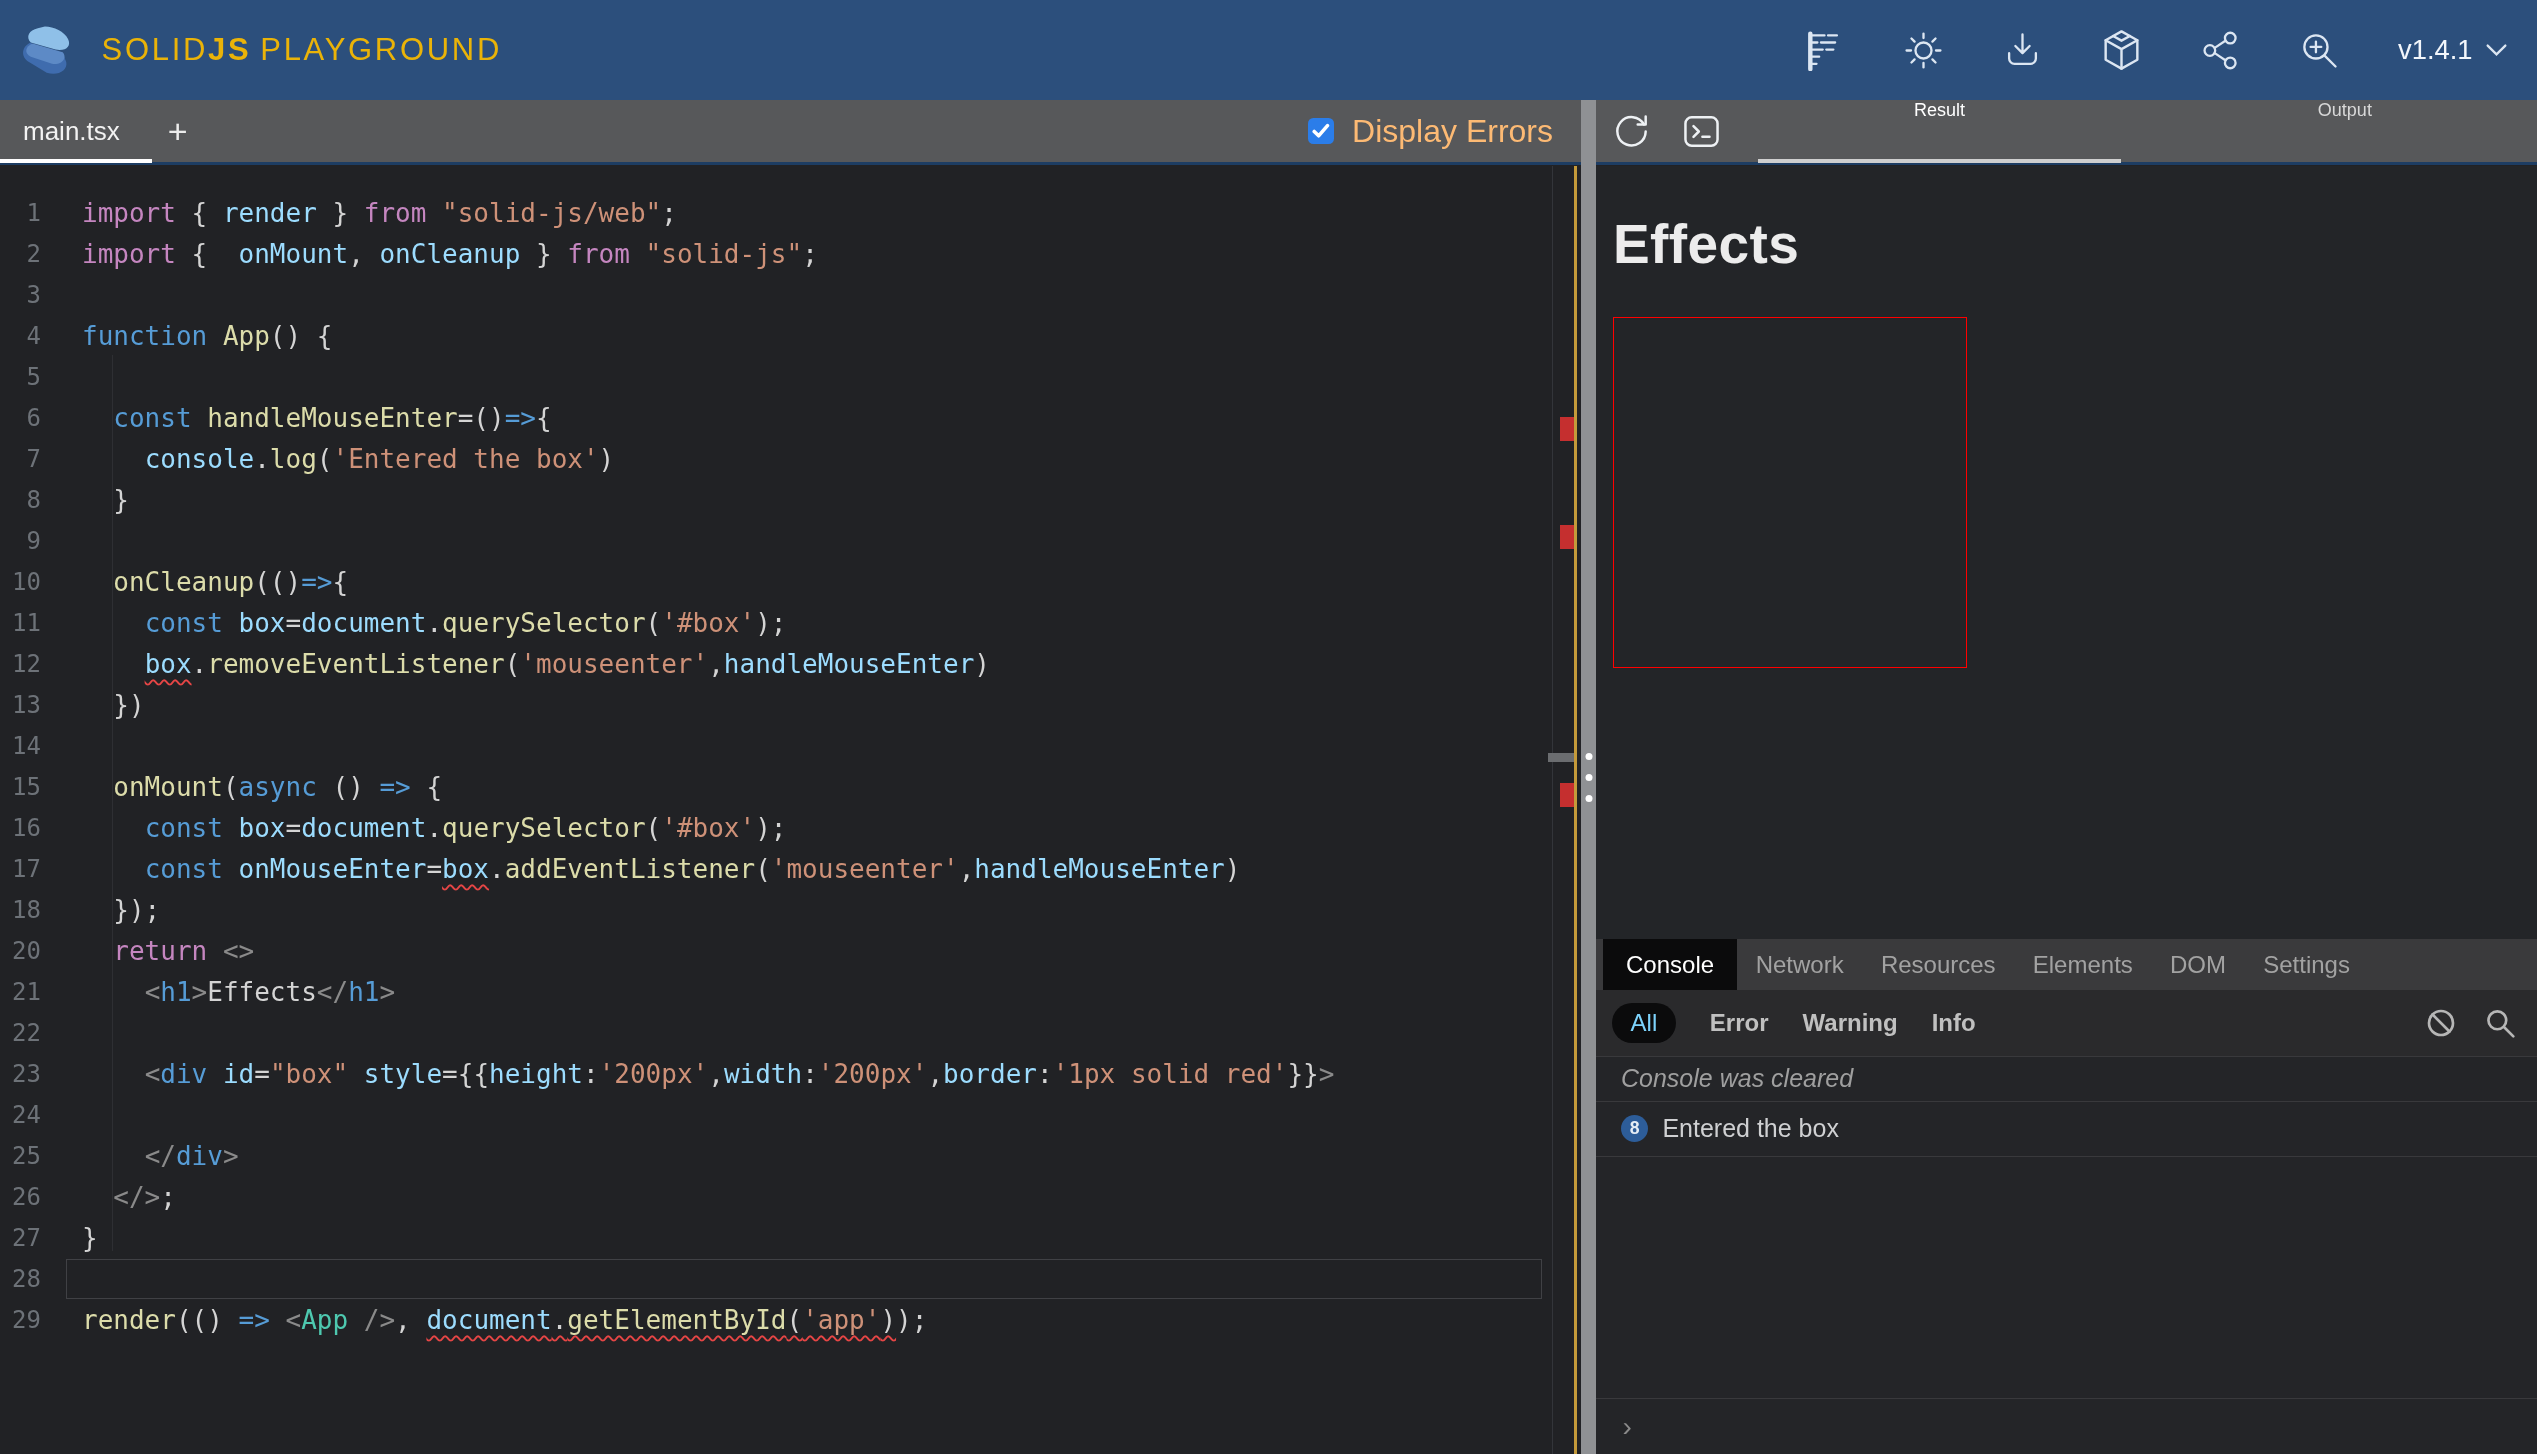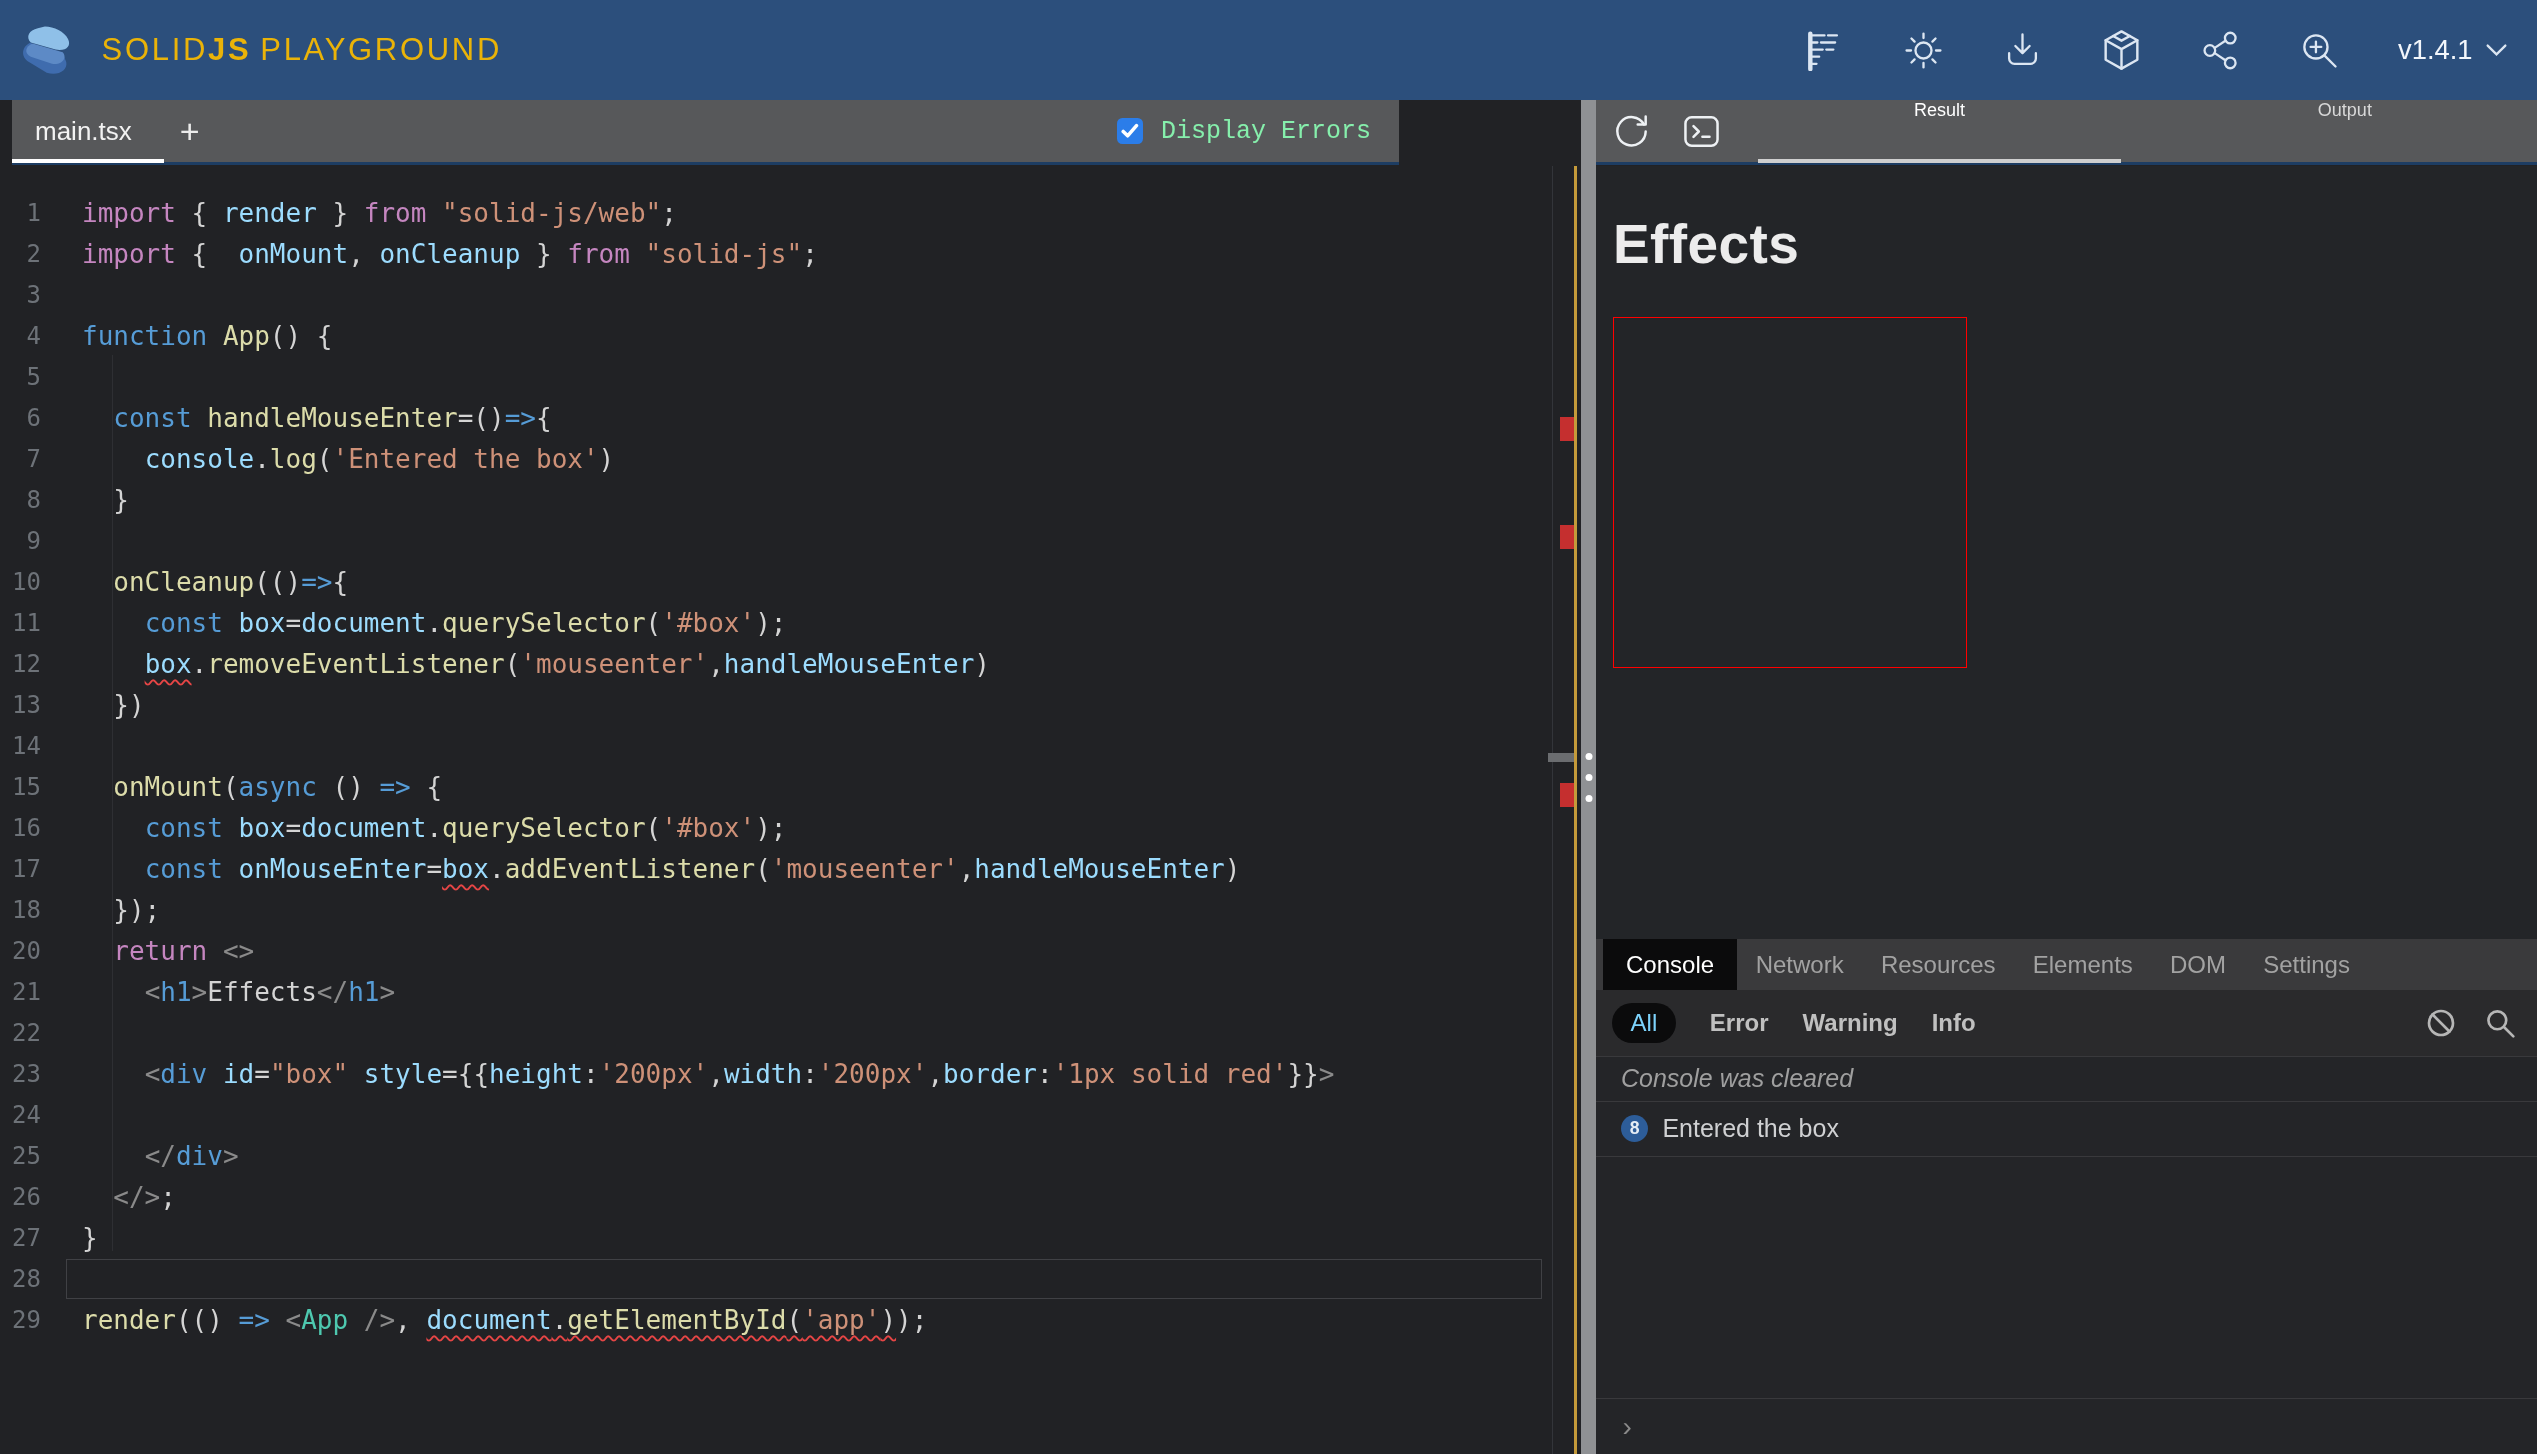--- a/index.html
+++ b/index.html
@@ -16,29 +16,29 @@
   .brand .b2{font-weight:800;}
   .brand .b3{font-weight:300;margin-left:8.9px;}
   .hdr-actions{margin-left:auto;display:flex;align-items:center;gap:58px;margin-right:30px;text-align:right;}
   .hdr-btn{width:41px;height:41px;display:flex;align-items:center;justify-content:center;cursor:pointer;}
   .hdr-btn svg{stroke:#dce6f2;fill:none;stroke-width:2.6;stroke-linecap:round;stroke-linejoin:round;}
   .version{display:flex;align-items:center;gap:12.4px;font-size:27.4px;color:#f2f6fb;}
 
   
   .tabbar{position:absolute;top:100px;height:62px;background:#57585a;border-bottom:3.5px solid #1d3d63;
           display:flex;align-items:stretch;color:#f2f2f2;}
-  .tabbar-left{left:12px;width:1387px;}
+  .tabbar-left{left:0;width:1581px;}
   .tabbar-right{left:1596px;width:941px;}
   .file-tab{position:relative;display:flex;align-items:center;padding:0 32px 0 23px;font-size:26px;}
   .file-tab.active:after{content:"";position:absolute;left:0;right:0;bottom:-0.9px;height:3.5px;background:#fff;}
   .new-tab{display:flex;align-items:center;padding:0 16px;font-size:34px;font-weight:300;color:#ececec;cursor:pointer;}
   .de-wrap{margin-left:auto;display:flex;align-items:center;gap:17.7px;margin-right:28px;}
   .checkbox{width:26.6px;height:26.6px;border-radius:5.3px;background:#2b7de9;display:flex;align-items:center;justify-content:center;}
   .checkbox svg{stroke:#fff;fill:none;stroke-width:4;stroke-linecap:round;stroke-linejoin:round;}
-  .de-label{font-size:25px;color:#86efac;font-family:Liberation Mono, monospace;}
+  .de-label{font-size:32px;color:#fdba74;}
   .icon-btn{display:flex;align-items:center;justify-content:center;width:50px;cursor:pointer;}
   .icon-btn svg{stroke:#eef1f4;fill:none;stroke-width:2.8;stroke-linecap:round;stroke-linejoin:round;}
   .rtab{position:relative;flex:1;display:flex;align-items:flex-start;justify-content:center;font-size:18px;color:#d8d8d8;cursor:pointer;}
   .rtab.active{color:#fff;}
   .rtab.active:after{content:"";position:absolute;left:21px;right:21px;bottom:-0.9px;height:3.5px;background:#cfcfcf;}
 
   
   .editor{position:absolute;left:0;top:166px;width:1581px;height:1289px;background:#212225;}
   .code-lines{position:absolute;inset:0;padding-top:26.6px;
       font-family:"DejaVu Sans Mono","Liberation Mono",monospace;font-size:26px;}

